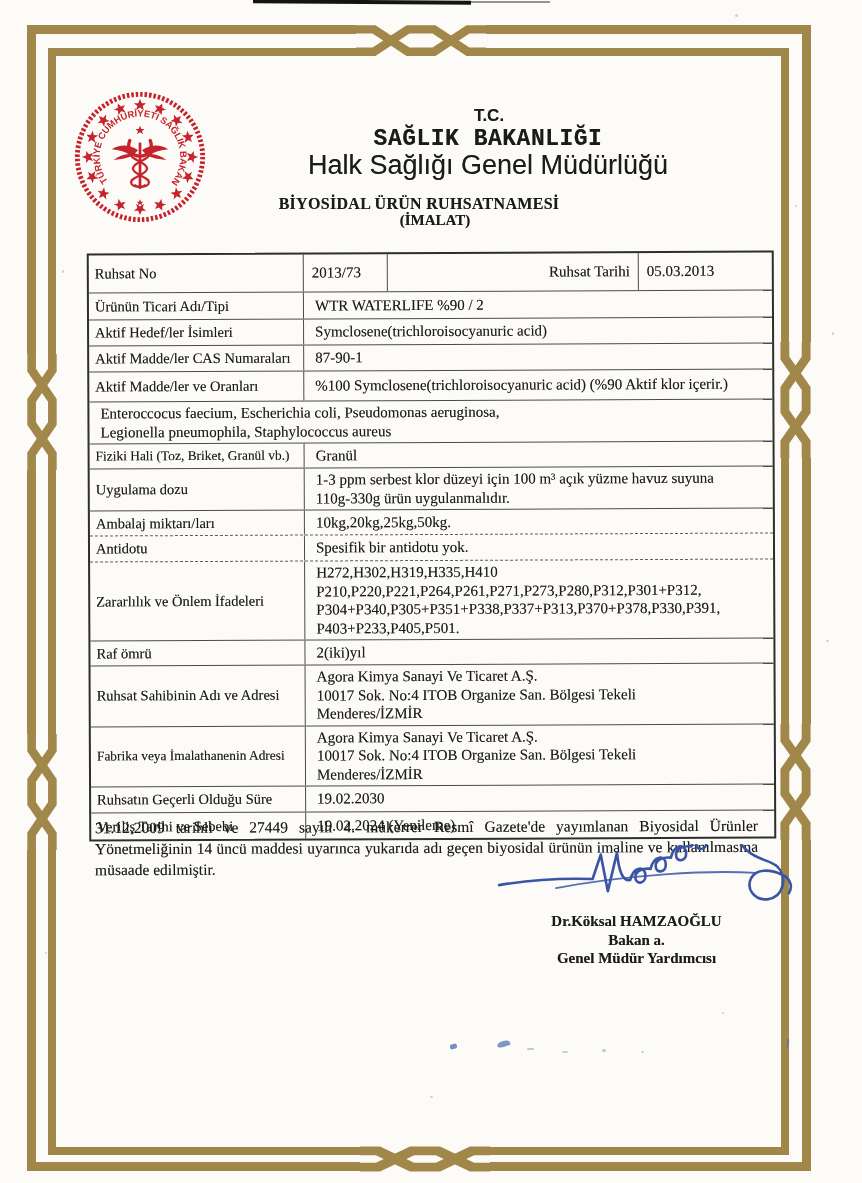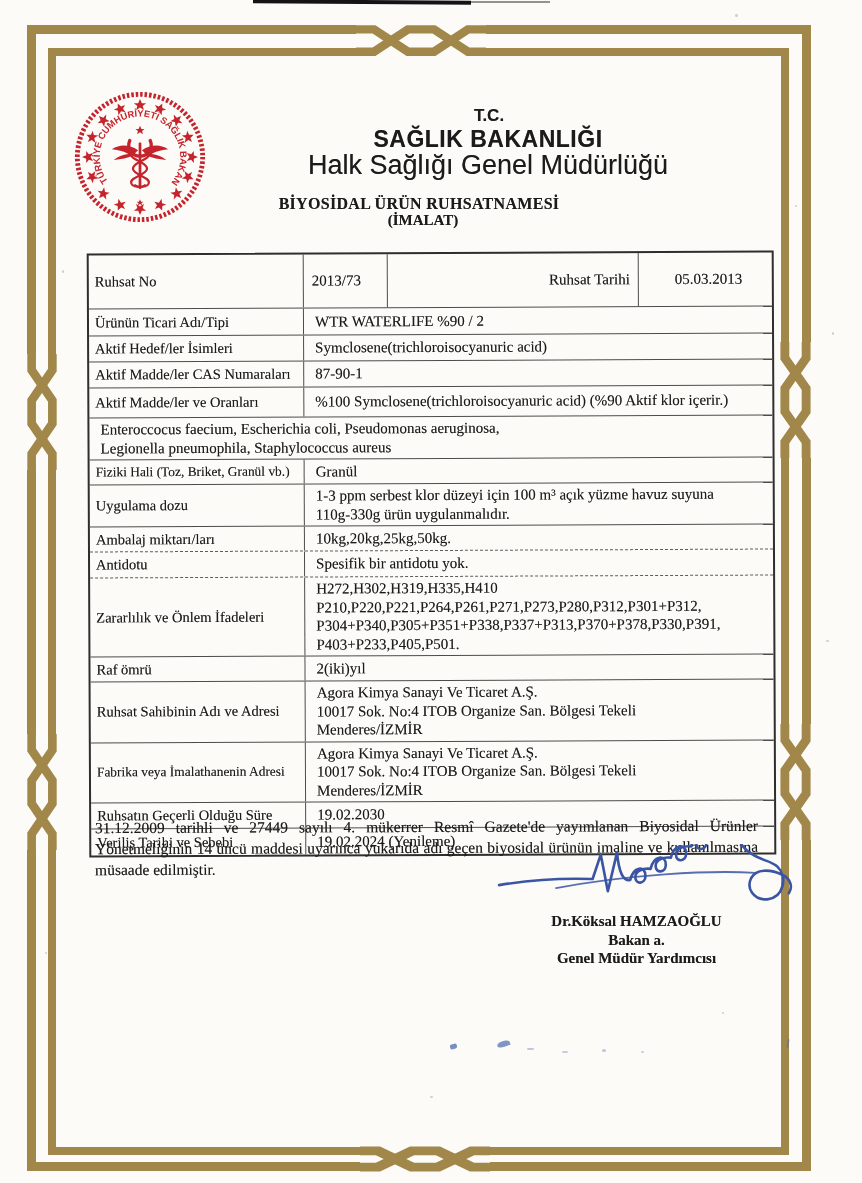--- a/index.html
+++ b/index.html
@@ -12,38 +12,38 @@
   .knot{position:absolute;}
   .knot path{stroke:#a2874a;fill:none;}
   .knot rect{fill:#fcfbf8;}
   
   .hdr{position:absolute;transform:translateX(-50%);white-space:nowrap;text-align:center;
        text-shadow:0 0 .5px rgba(30,30,30,.55);}
   .h-tc{font-family:"Liberation Sans",sans-serif;font-weight:bold;font-size:17px;}
   .h-min{font-family:"Liberation Sans",sans-serif;font-weight:bold;font-size:23px;letter-spacing:.5px;}
   .h-dir{font-family:"Liberation Sans",sans-serif;font-weight:normal;font-size:27px;}
   .h-doc{font-weight:bold;font-size:16px;letter-spacing:.3px;}
-  .h-sub{font-weight:bold;font-size:15px;}
+  .h-sub{font-weight:bold;font-size:15px;margin-left:12px;}
   
   .doc-table{left:88px;top:252px;width:687px;border:2px solid #2e2e2e;box-sizing:border-box;
              transform:rotate(-0.25deg);background:transparent;font-size:15px;
              text-shadow:0 0 .5px rgba(30,30,30,.5);}
   .t-row{display:flex;border-top:1px solid #4c4c4c;box-sizing:border-box;}
   .t-row:first-child{border-top:none;}
   .t-row.dashed{border-top-style:dashed;border-top-color:#5c5c5c;}
   .t-label{width:215px;flex:0 0 215px;border-right:1px solid #4c4c4c;display:flex;align-items:center;
            padding:2px 4px 2px 6px;box-sizing:border-box;font-size:14.5px;}
   .t-label.tight{font-size:13.4px;}
   .t-value{flex:1;display:flex;align-items:center;padding:2px 8px 2px 11px;box-sizing:border-box;
            white-space:pre-line;line-height:18.5px;}
   .c-mid{width:84px;flex:0 0 84px;border-right:1px solid #4c4c4c;display:flex;align-items:center;
          padding:10px 8px;box-sizing:border-box;}
   .c-rlabel{width:251px;flex:0 0 251px;border-right:1px solid #4c4c4c;display:flex;align-items:center;
             justify-content:flex-end;padding:2px 8px;box-sizing:border-box;}
-  .c-rdate{flex:1;display:flex;align-items:center;padding:18px 8px;box-sizing:border-box;margin-left:28px;}
+  .c-rdate{flex:1;display:flex;align-items:center;padding:10px 8px;box-sizing:border-box;}
   
   .paragraph{left:95px;top:816px;width:663px;font-size:15.5px;line-height:21px;text-align:justify;
              transform:rotate(-0.2deg);text-shadow:0 0 .5px rgba(30,30,30,.5);}
   
   .sig-svg{left:495px;top:844px;width:305px;height:68px;}
   .sig-svg path{stroke:#3b55a5;fill:none;stroke-linecap:round;stroke-linejoin:round;}
   .sig-block{left:539px;top:888px;width:195px;text-align:center;font-weight:bold;font-size:15px;
              line-height:18.5px;text-shadow:0 0 .5px rgba(30,30,30,.5);}
   .sig-block .nm{white-space:nowrap;margin-top:24px;}
   
@@ -124,21 +124,21 @@
       <rect x="-1.4" y="-15" width="2.8" height="48" rx="1" fill="#c5242c"></rect>
       <path d="M-2,-7 Q-16,-16 -29,-8 Q-18,-7 -12,-3 Q-21,-2 -27,3 Q-15,2 -8,-1 Z" fill="#c5242c"></path>
       <path d="M2,-7 Q16,-16 29,-8 Q18,-7 12,-3 Q21,-2 27,3 Q15,2 8,-1 Z" fill="#c5242c"></path>
       <path d="M-9,-4 C-13,2 10,6 7,13 C5,19 -11,21 -9,27 C-8,31 2,32 5,29" stroke="#c5242c" stroke-width="2.2" fill="none" stroke-linecap="round"></path>
       <path d="M9,-4 C13,2 -10,6 -7,13 C-5,19 11,21 9,27 C8,31 -2,32 -5,29" stroke="#c5242c" stroke-width="2.2" fill="none" stroke-linecap="round"></path>
       <use href="#st" transform="translate(0,47) scale(0.55)"></use>
     </g>
   </svg>
 
   <div class="hdr h-tc" style="left:489px;top:106px;">T.C.</div>
-  <div class="hdr h-min" style="left:488px;top:126px;">SAĞLIK BAKANLIĞI</div>
+  <div class="hdr h-min" style="left:488px;top:126px;font-family:Liberation Mono, monospace;">SAĞLIK BAKANLIĞI</div>
   <div class="hdr h-doc" style="left:419px;top:195px;">BİYOSİDAL ÜRÜN RUHSATNAMESİ</div>
   <div class="hdr h-dir" style="left:488px;top:150px;">Halk Sağlığı Genel Müdürlüğü</div>
   <div class="hdr h-sub" style="left:423px;top:212px;">(İMALAT)</div>
 
   <div class="abs doc-table">
     <div class="t-row" style="min-height:30px;">
       <div class="t-label">Ruhsat No</div>
       <div class="c-mid">2013/73</div>
       <div class="c-rlabel">Ruhsat Tarihi</div>
       <div class="c-rdate">05.03.2013</div>

